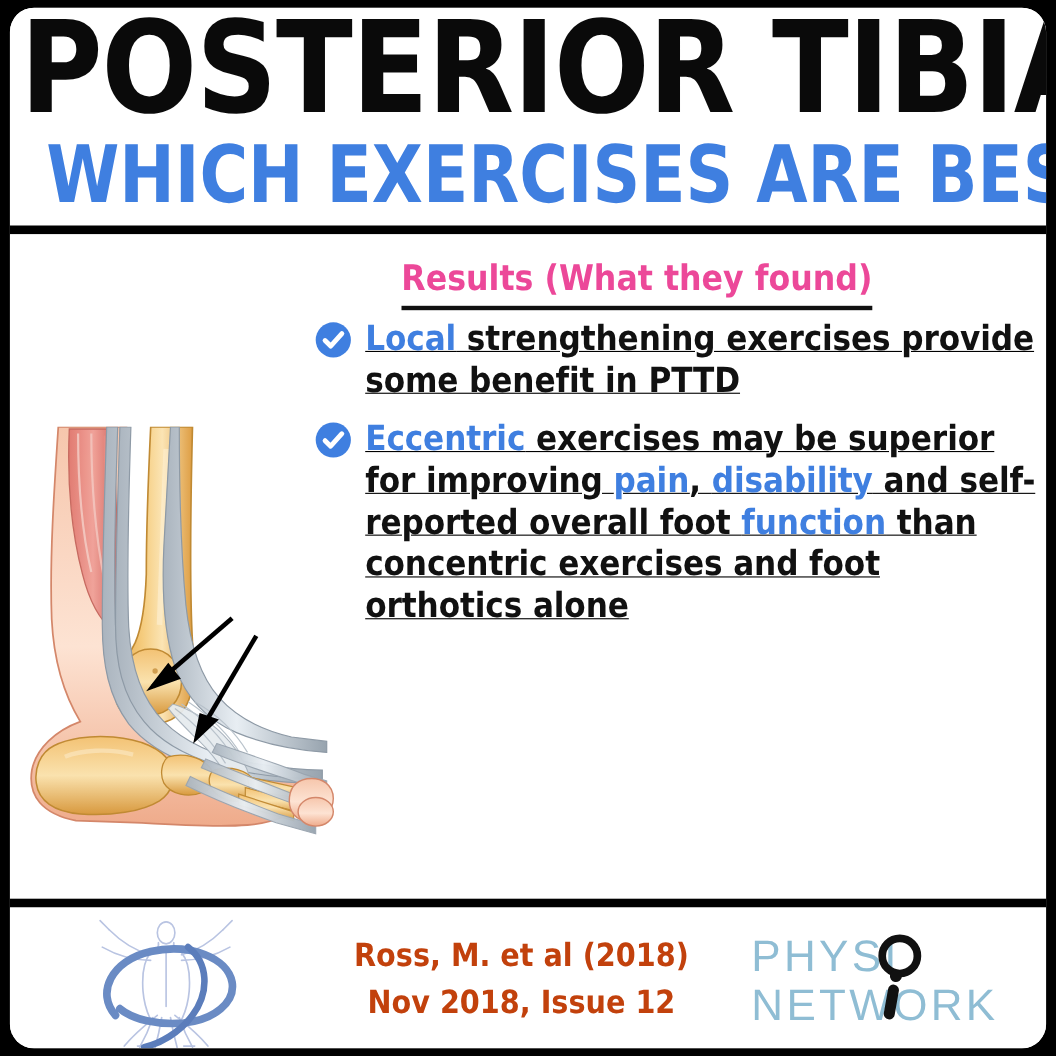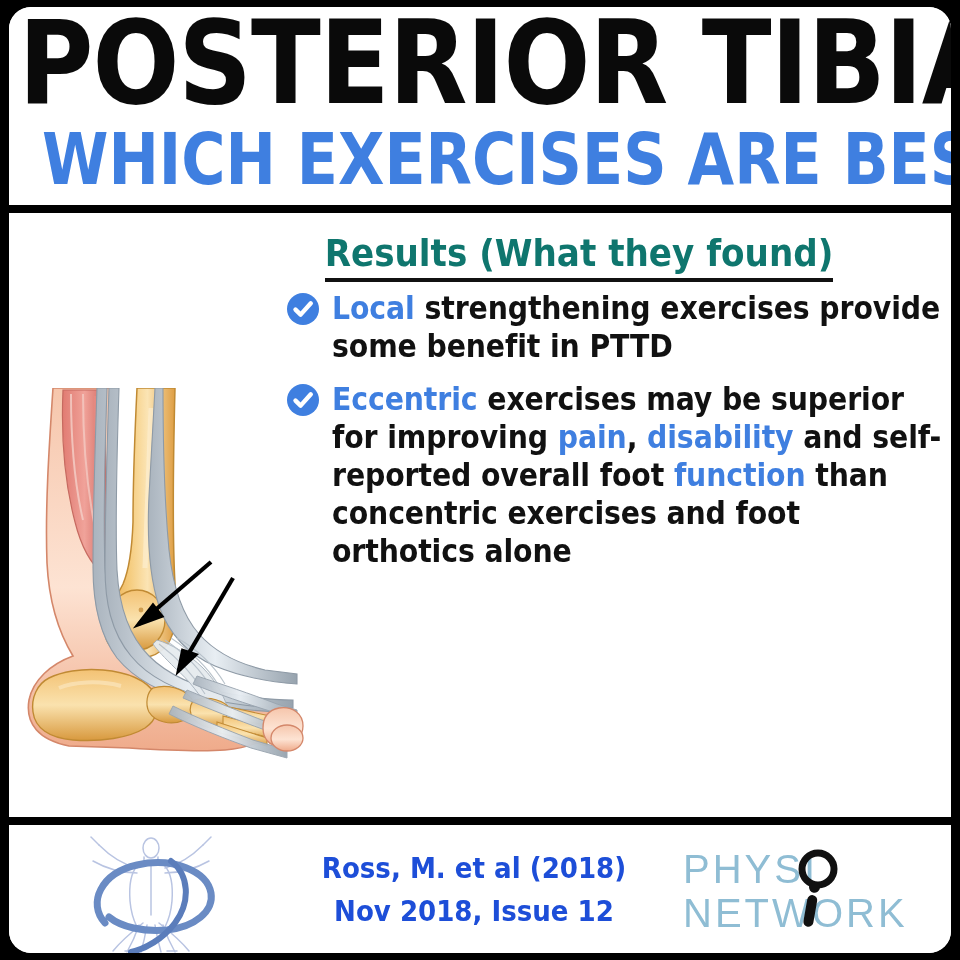--- a/index.html
+++ b/index.html
@@ -98,36 +98,37 @@
   }
 
   .results-heading {
     position: absolute;
     left: 270px;
     top: 18px;
     width: 600px;
     text-align: center;
     font-family: "Liberation Sans Narrow", "DejaVu Sans Condensed", "Liberation Sans", sans-serif;
     font-weight: 700;
-    font-size: 38px;
+    font-size: 32px;
     line-height: 44px;
-    color: #0f766e;
+    color: #ec4899;
     white-space: nowrap;
   }
   .results-heading .ul {
     display: inline-block;
     border-bottom: 4px solid #111;
     padding-bottom: 3px;
   }
 
   .bullets {
     position: absolute;
     left: 277px;
     top: 76px;
     width: 660px;
+    text-decoration: underline;
   }
   .bullet {
     position: relative;
     padding-left: 46px;
     margin-bottom: 15px;
   }
   .bullet-text {
     font-family: "Liberation Sans Narrow", "DejaVu Sans Condensed", "Liberation Sans", sans-serif;
     font-weight: 700;
     font-size: 31.5px;
@@ -177,21 +178,21 @@
   .citation {
     position: absolute;
     left: 250px;
     top: 22px;
     width: 430px;
     text-align: center;
     font-family: "Liberation Sans Narrow", "DejaVu Sans Condensed", "Liberation Sans", sans-serif;
     font-weight: 700;
     font-size: 29px;
     line-height: 43px;
-    color: #1d4ed8;
+    color: #c2410c;
     white-space: nowrap;
   }
 
   .pn-logo {
     position: absolute;
     left: 672px;
     top: 20px;
     width: 245px;
     height: 88px;
   }

